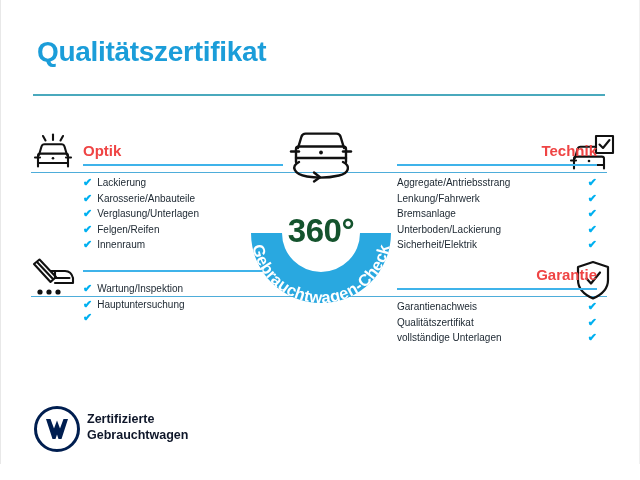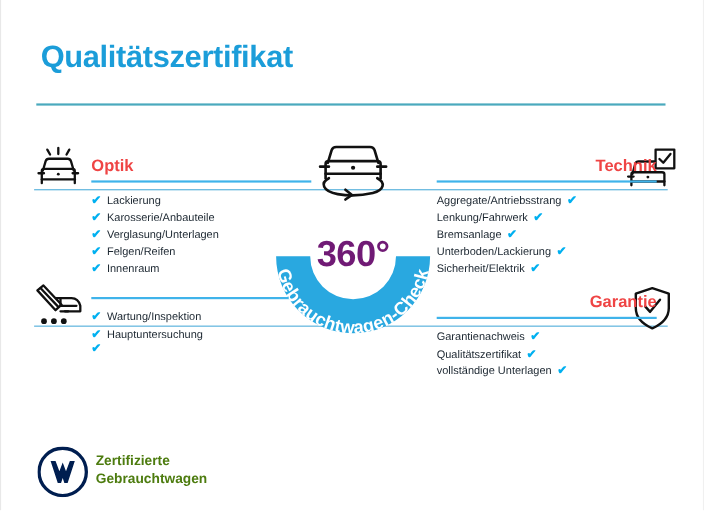--- a/index.html
+++ b/index.html
@@ -87,21 +87,21 @@
   }
   .sec-list li {
     font-size: 10px;
     color: #1b2630;
     line-height: 15.5px;
     white-space: nowrap;
     display: flex;
     align-items: center;
   }
   .section.left  .sec-list li { justify-content: flex-start; }
-  .section.right .sec-list li { justify-content: flex-start; }
+  .section.right .sec-list li { justify-content: space-between; }
   .check {
     color: #00b0f0;
     font-size: 11px;
     font-weight: bold;
     line-height: 1;
   }
   .section.left  .check { margin-right: 5px; }
   .section.right .check { margin-left: 5px; }
 
   
@@ -124,39 +124,39 @@
     height: 190px;
   }
   #badge-360 {
     position: absolute;
     left: 0;
     top: 92px;
     width: 184px;
     text-align: center;
     font-size: 33px;
     font-weight: bold;
-    color: #701a75;
+    color: #14532d;
     letter-spacing: -0.5px;
   }
 
   
   #footer-logo {
     position: absolute;
     left: 33px;
     top: 406px;
     width: 46px;
     height: 46px;
   }
   #footer-text {
     position: absolute;
     left: 86px;
     top: 411px;
     font-size: 12.5px;
     font-weight: bold;
-    color: #4d7c0f;
+    color: #0f172a;
     line-height: 16px;
   }
 </style>
 </head>
 <body>
 
 <div id="page">
 
   <div id="page-title">Qualitätszertifikat</div>
   <div id="header-rule"></div>

